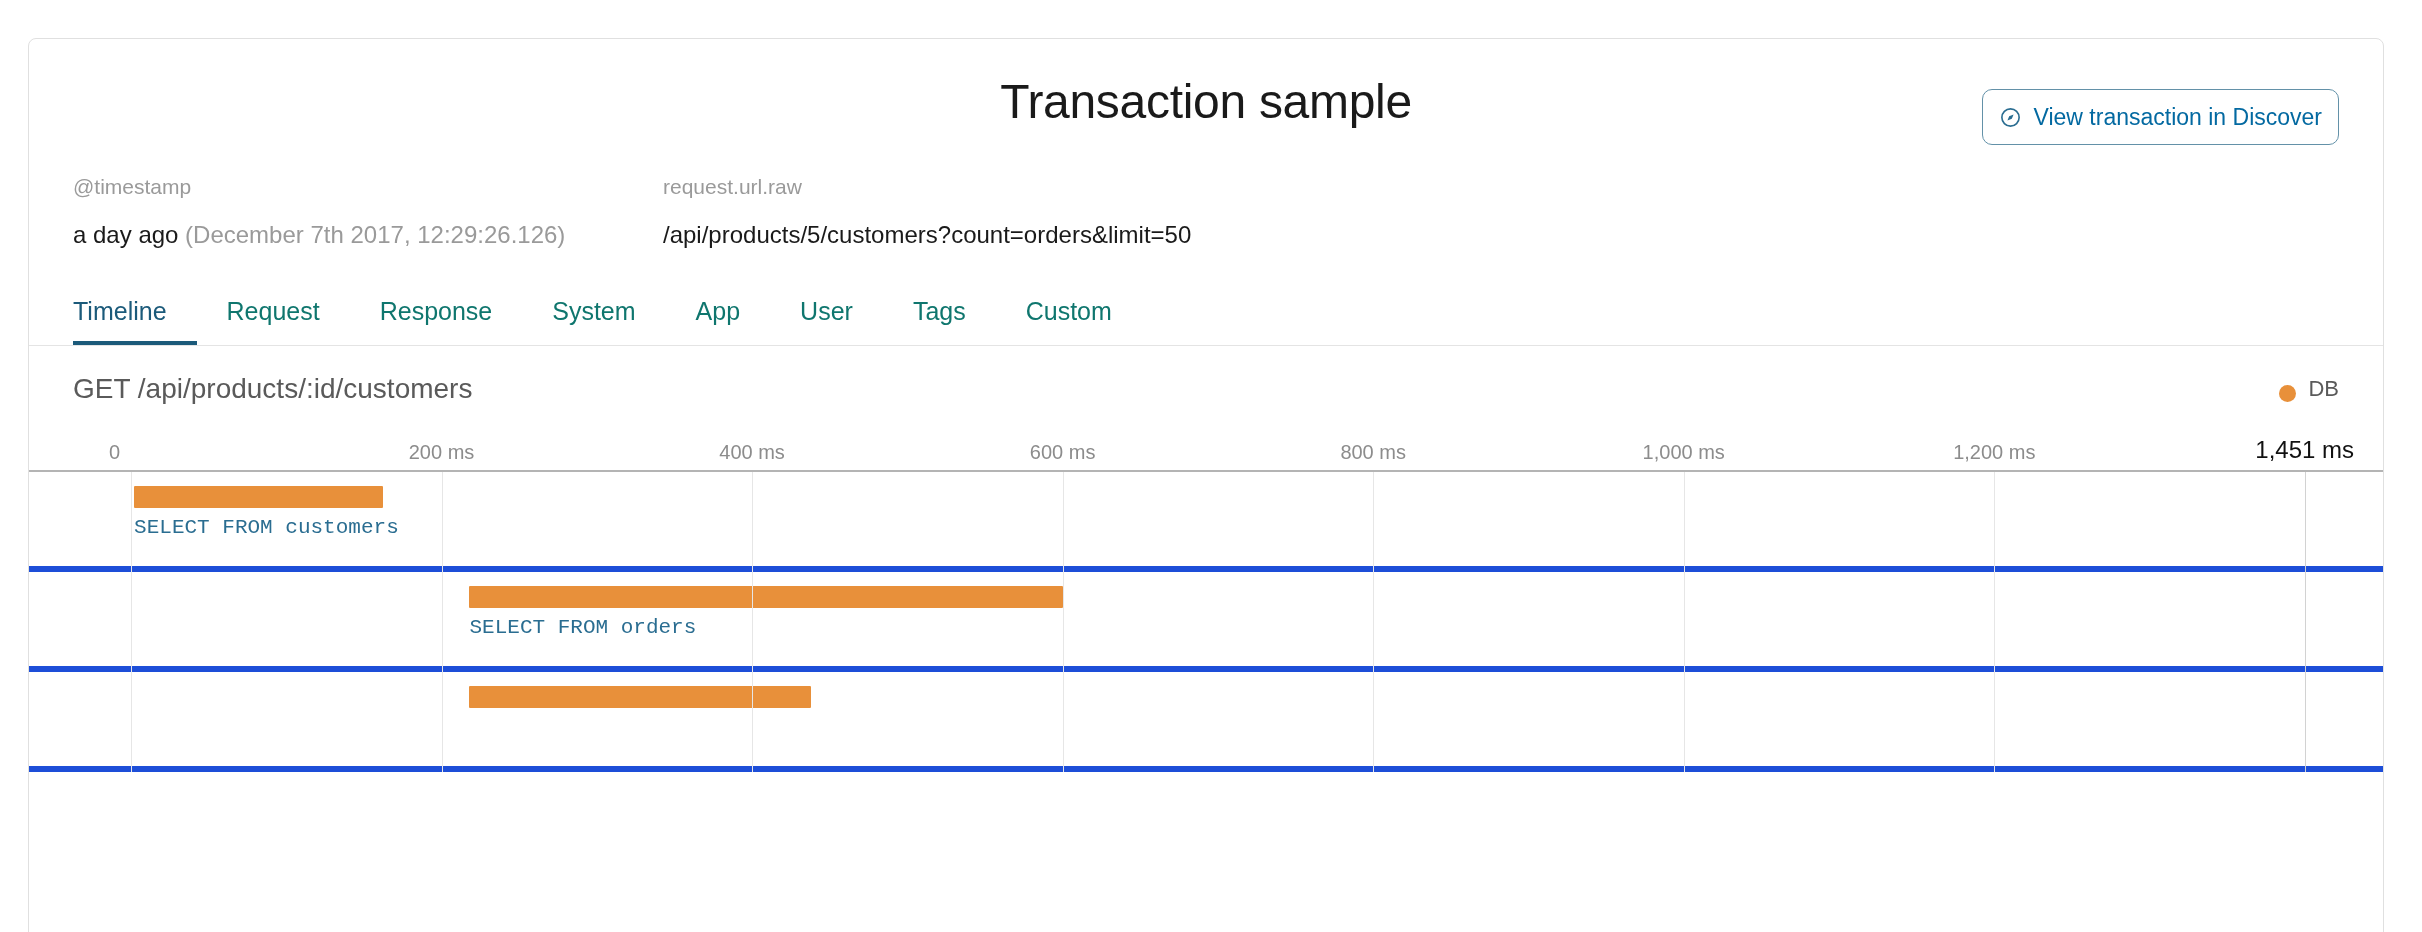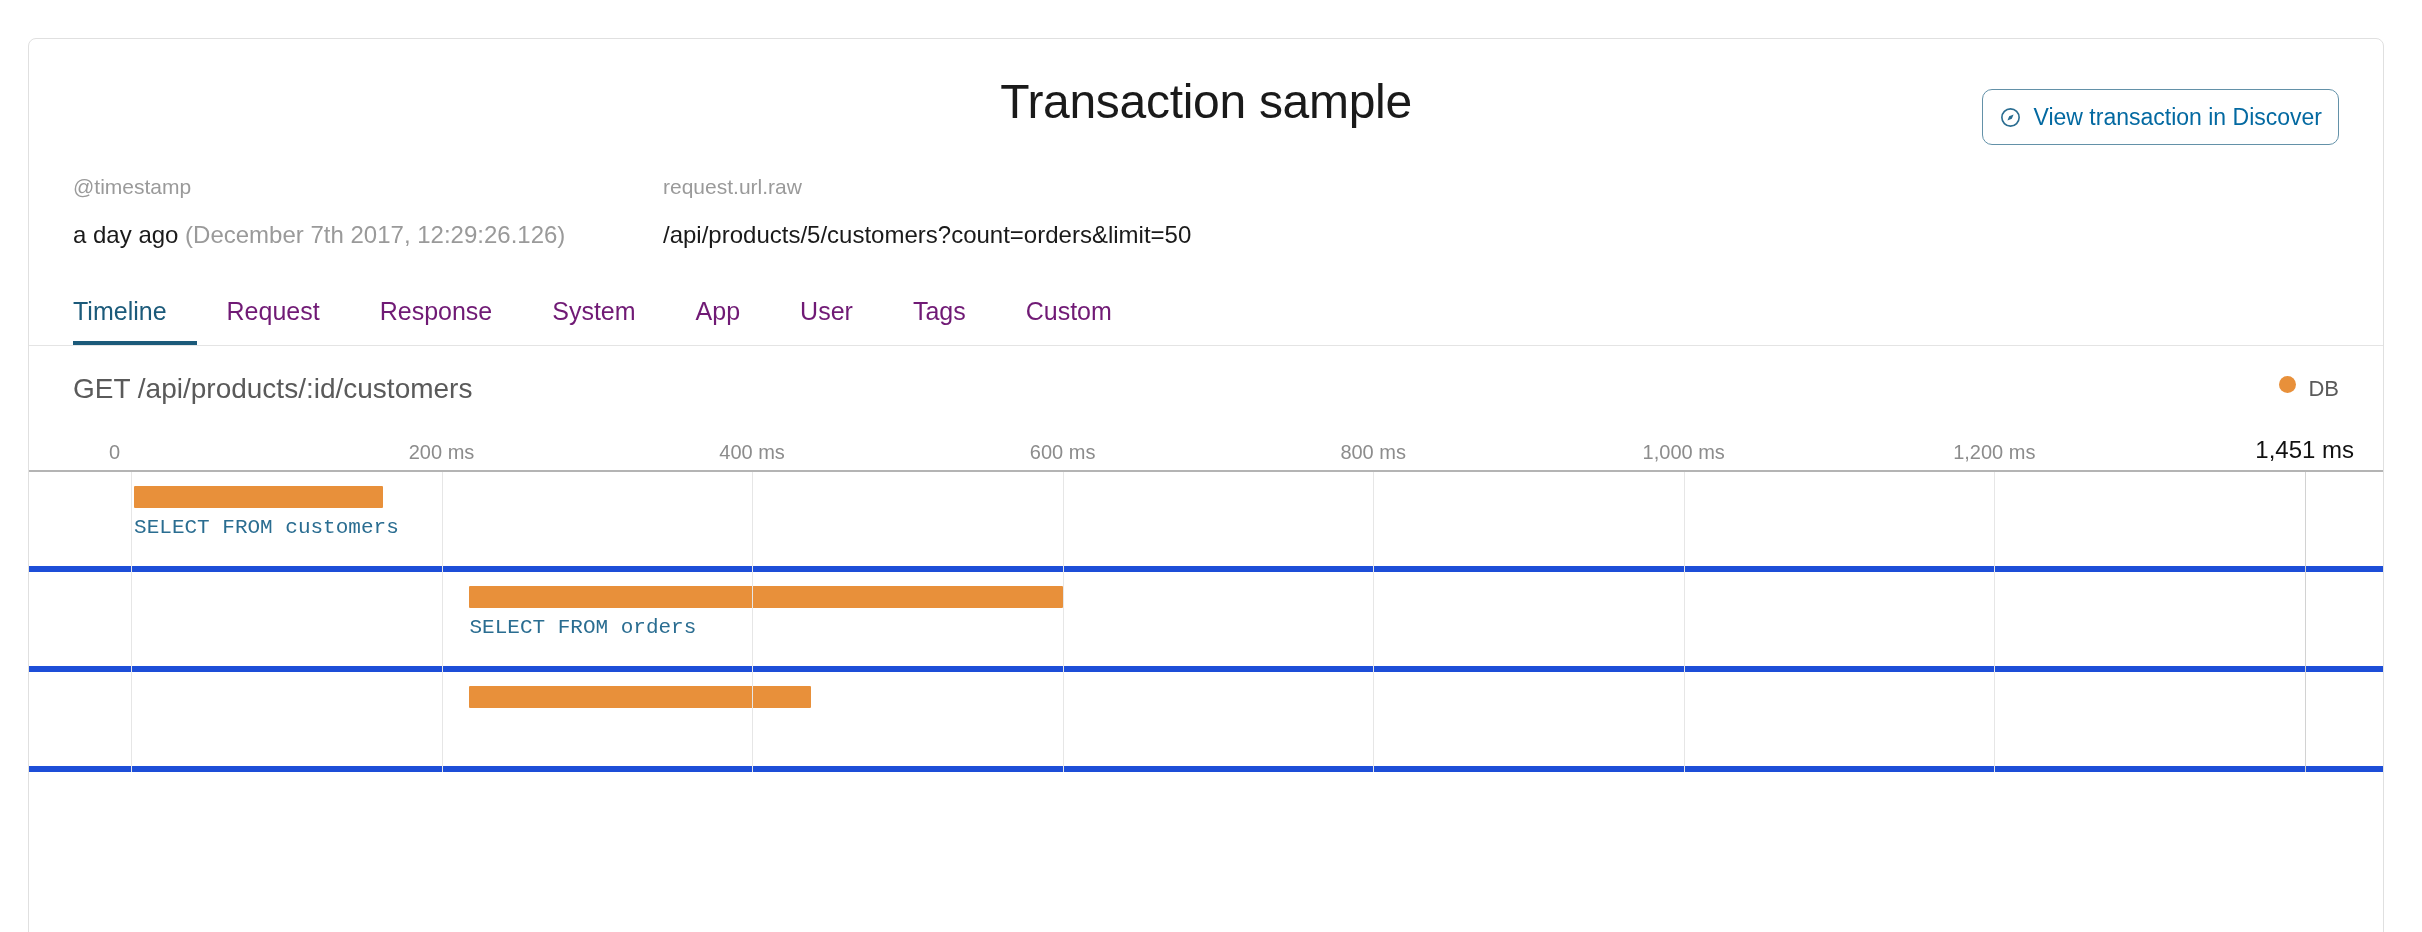--- a/index.html
+++ b/index.html
@@ -84,21 +84,21 @@
     position: relative;
     display: flex;
     align-items: flex-end;
     gap: 0;
     padding: 40px 44px 0 44px;
     border-bottom: 1px solid #e4e4e4;
     height: 96px;
   }
   .tab {
     font-size: 25px;
-    color: #701a75;
+    color: #0f766e;
     padding: 0 30px 17px 30px;
     cursor: pointer;
     line-height: 1;
     border-bottom: 4px solid transparent;
     white-space: nowrap;
   }
   .tab:first-child { padding-left: 0; }
   .tab.active {
     color: #1b5a7a;
     border-bottom-color: #1b5a7a;
@@ -118,21 +118,21 @@
     font-size: 28px;
     color: #5a5a5a;
     font-weight: 400;
   }
   .tl-legend {
     position: absolute;
     right: 44px;
     top: 50%;
     transform: translateY(-50%);
     display: inline-flex;
-    align-items: flex-start;
+    align-items: flex-end;
     gap: 12px;
   }
   .legend-dot {
     width: 17px; height: 17px;
     border-radius: 50%;
     background: #e8903a;
     display: inline-block;
   }
   .legend-label { font-size: 22px; color: #5a5a5a; }
 

